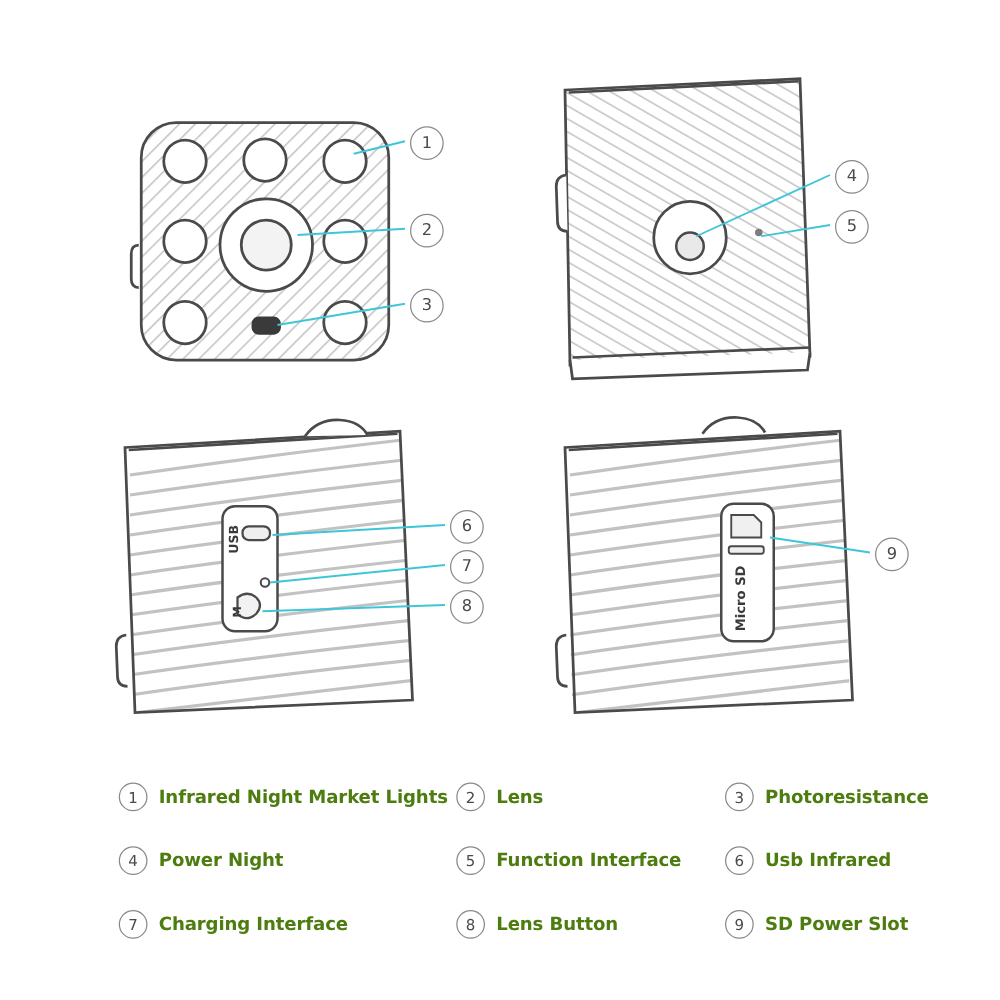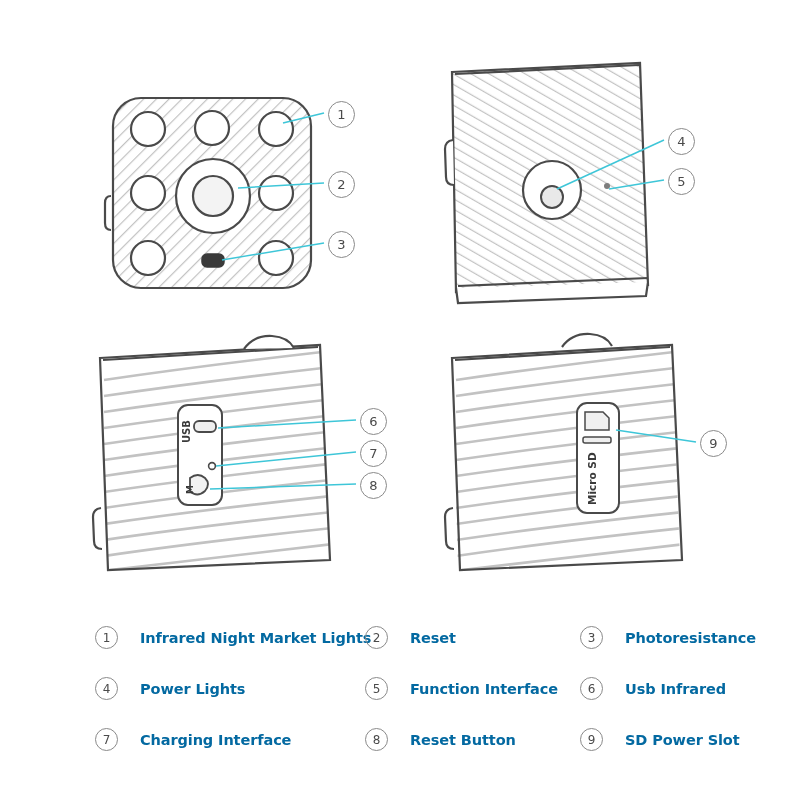--- a/index.html
+++ b/index.html
@@ -52,24 +52,23 @@
     justify-content: center;
     font-size: 12px;
     color: #4a4a4a;
     font-family: "DejaVu Sans", sans-serif;
     line-height: 1;
   }
   .legend-label {
     font-size: 14.5px;
     font-weight: bold;
     letter-spacing: -0.1px;
-    color: #0369a1;
+    color: #4d7c0f;
     font-family: "DejaVu Sans", sans-serif;
     white-space: nowrap;
-    margin-left: 13px;
   }
   .callout-num {
     position: absolute;
     width: 25px;
     height: 25px;
     border: 1.3px solid #8a8a8a;
     border-radius: 50%;
     display: flex;
     align-items: center;
     justify-content: center;
@@ -279,45 +278,45 @@
       <span>9</span>
     </div>
 
   <div class="legend">
     <div class="legend-item">
       <span class="legend-num">1</span>
       <span class="legend-label">Infrared Night Market Lights</span>
     </div>
     <div class="legend-item">
       <span class="legend-num">2</span>
-      <span class="legend-label">Reset</span>
+      <span class="legend-label">Lens</span>
     </div>
     <div class="legend-item">
       <span class="legend-num">3</span>
       <span class="legend-label">Photoresistance</span>
     </div>
     <div class="legend-item">
       <span class="legend-num">4</span>
-      <span class="legend-label">Power Lights</span>
+      <span class="legend-label">Power Night</span>
     </div>
     <div class="legend-item">
       <span class="legend-num">5</span>
       <span class="legend-label">Function Interface</span>
     </div>
     <div class="legend-item">
       <span class="legend-num">6</span>
       <span class="legend-label">Usb Infrared</span>
     </div>
     <div class="legend-item">
       <span class="legend-num">7</span>
       <span class="legend-label">Charging Interface</span>
     </div>
     <div class="legend-item">
       <span class="legend-num">8</span>
-      <span class="legend-label">Reset Button</span>
+      <span class="legend-label">Lens Button</span>
     </div>
     <div class="legend-item">
       <span class="legend-num">9</span>
       <span class="legend-label">SD Power Slot</span>
     </div>
   </div>
 
 </div>
 
 </body></html>

